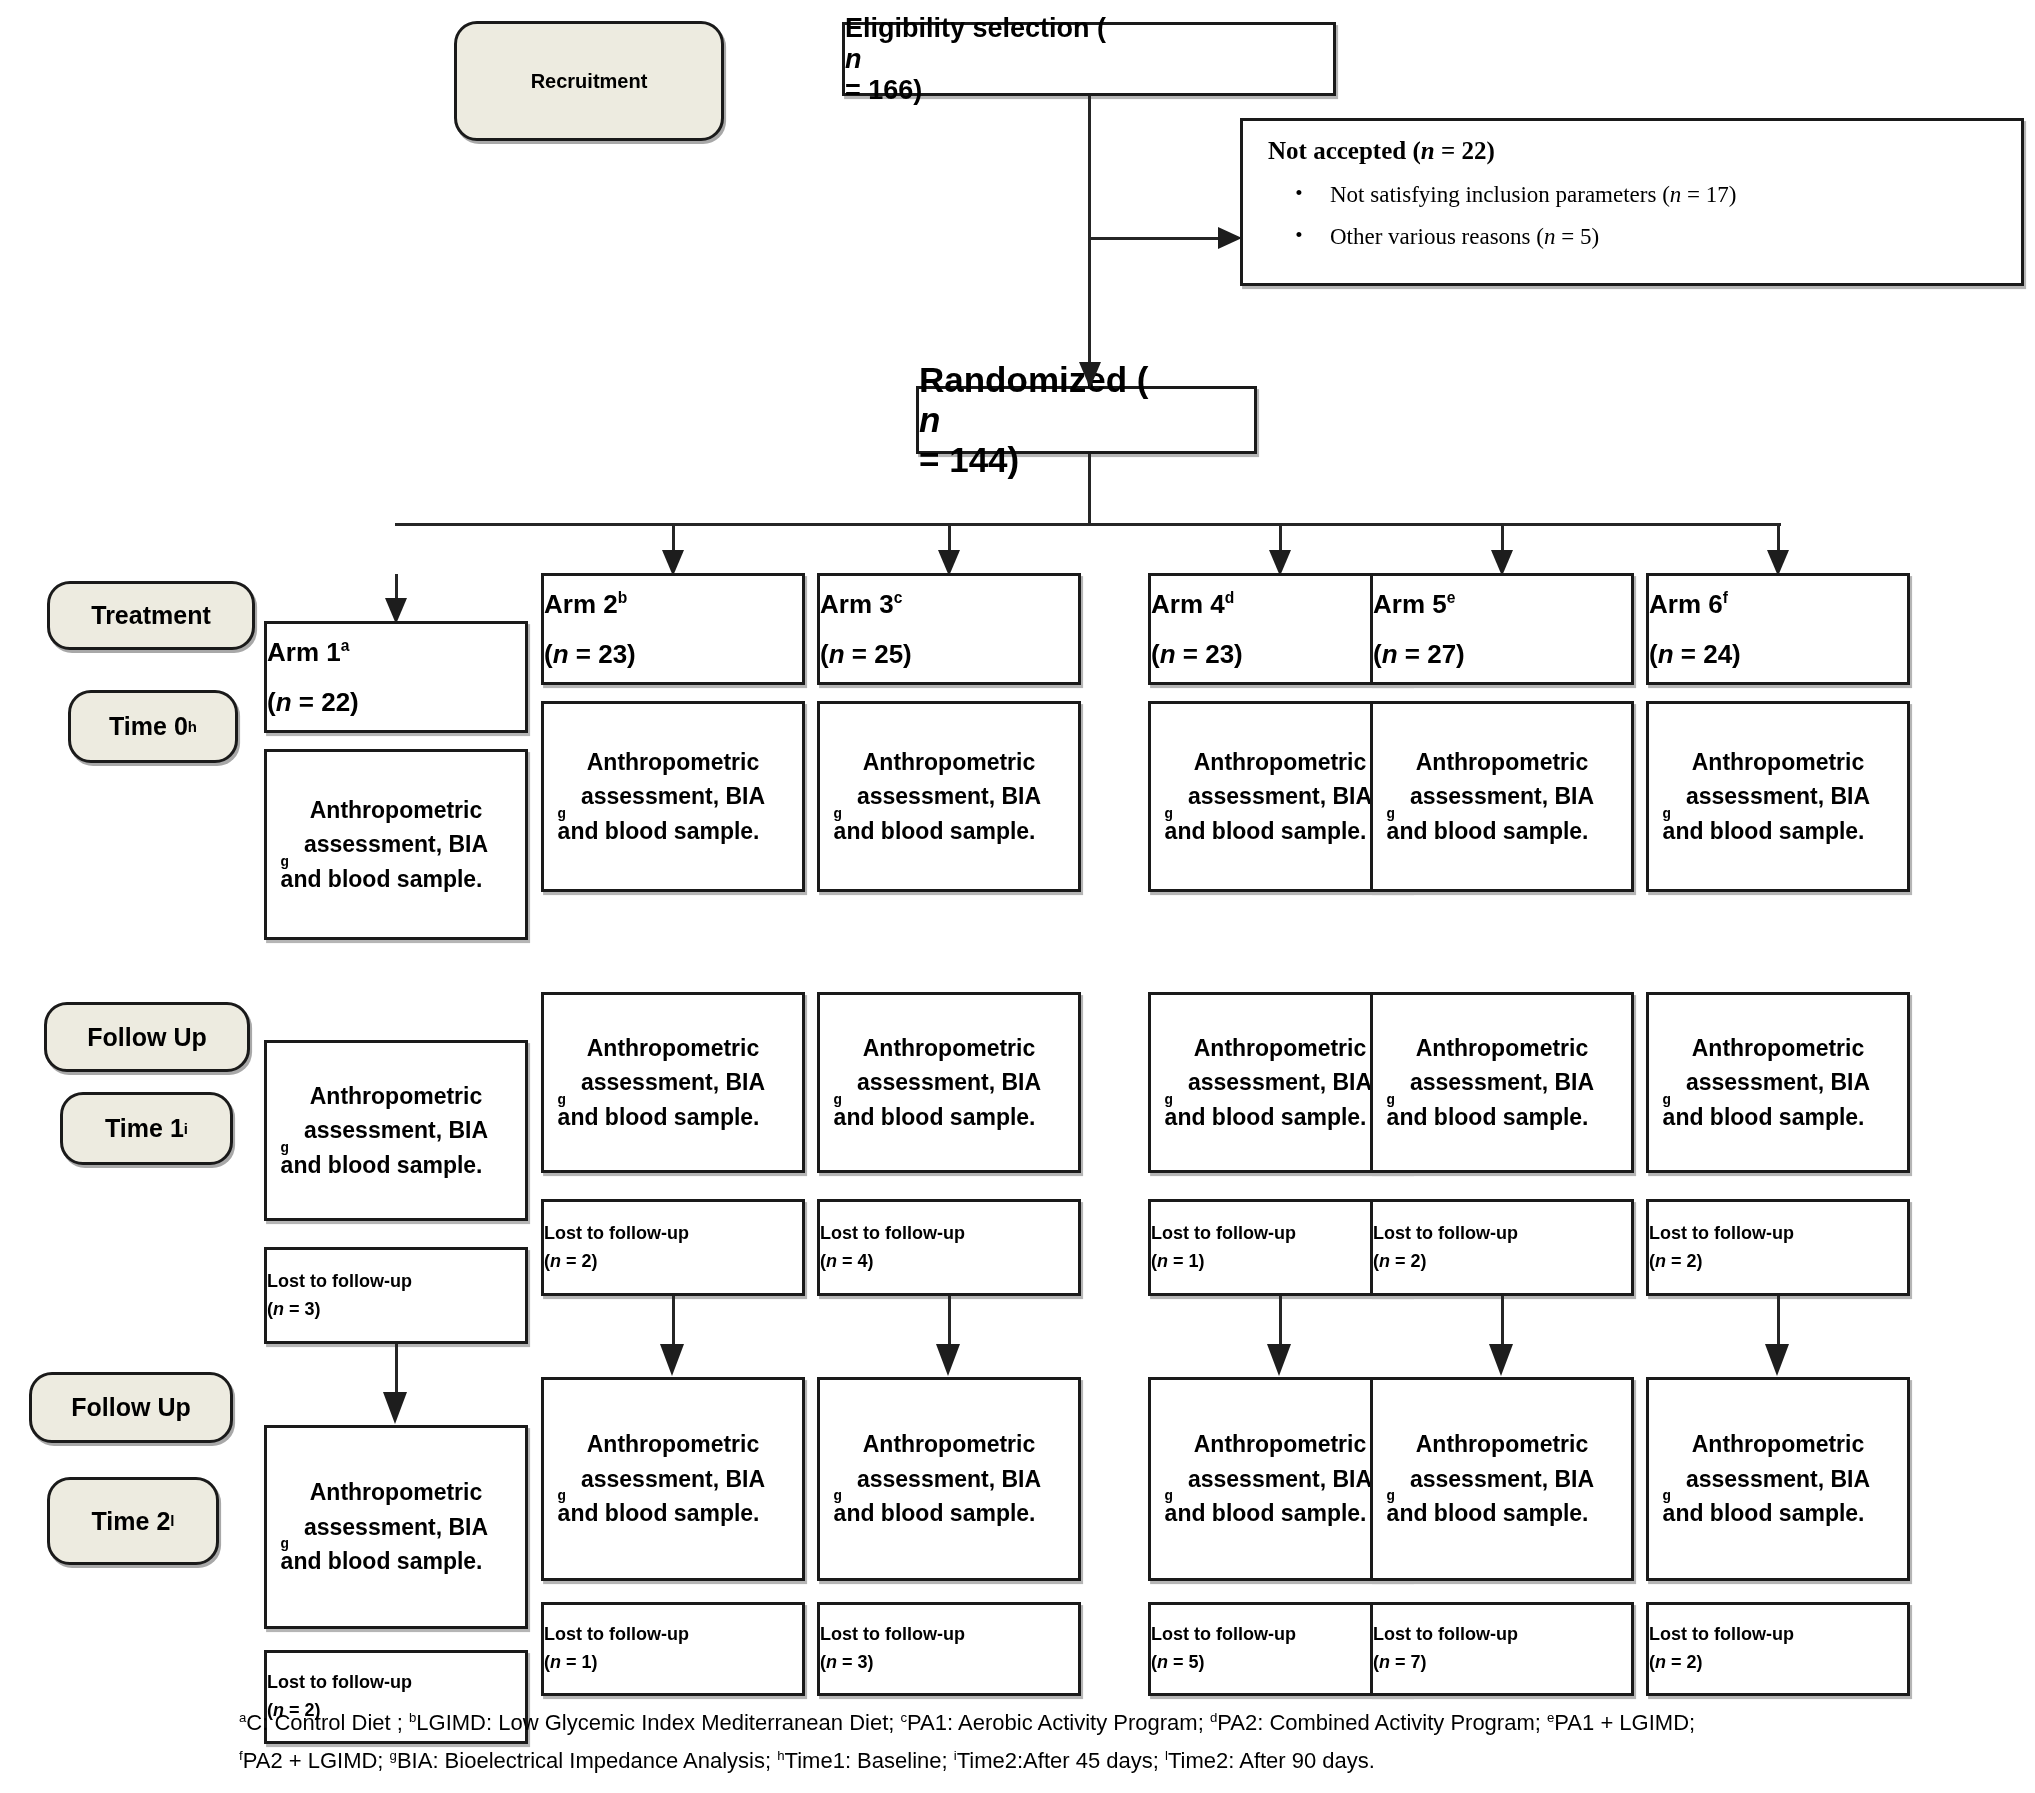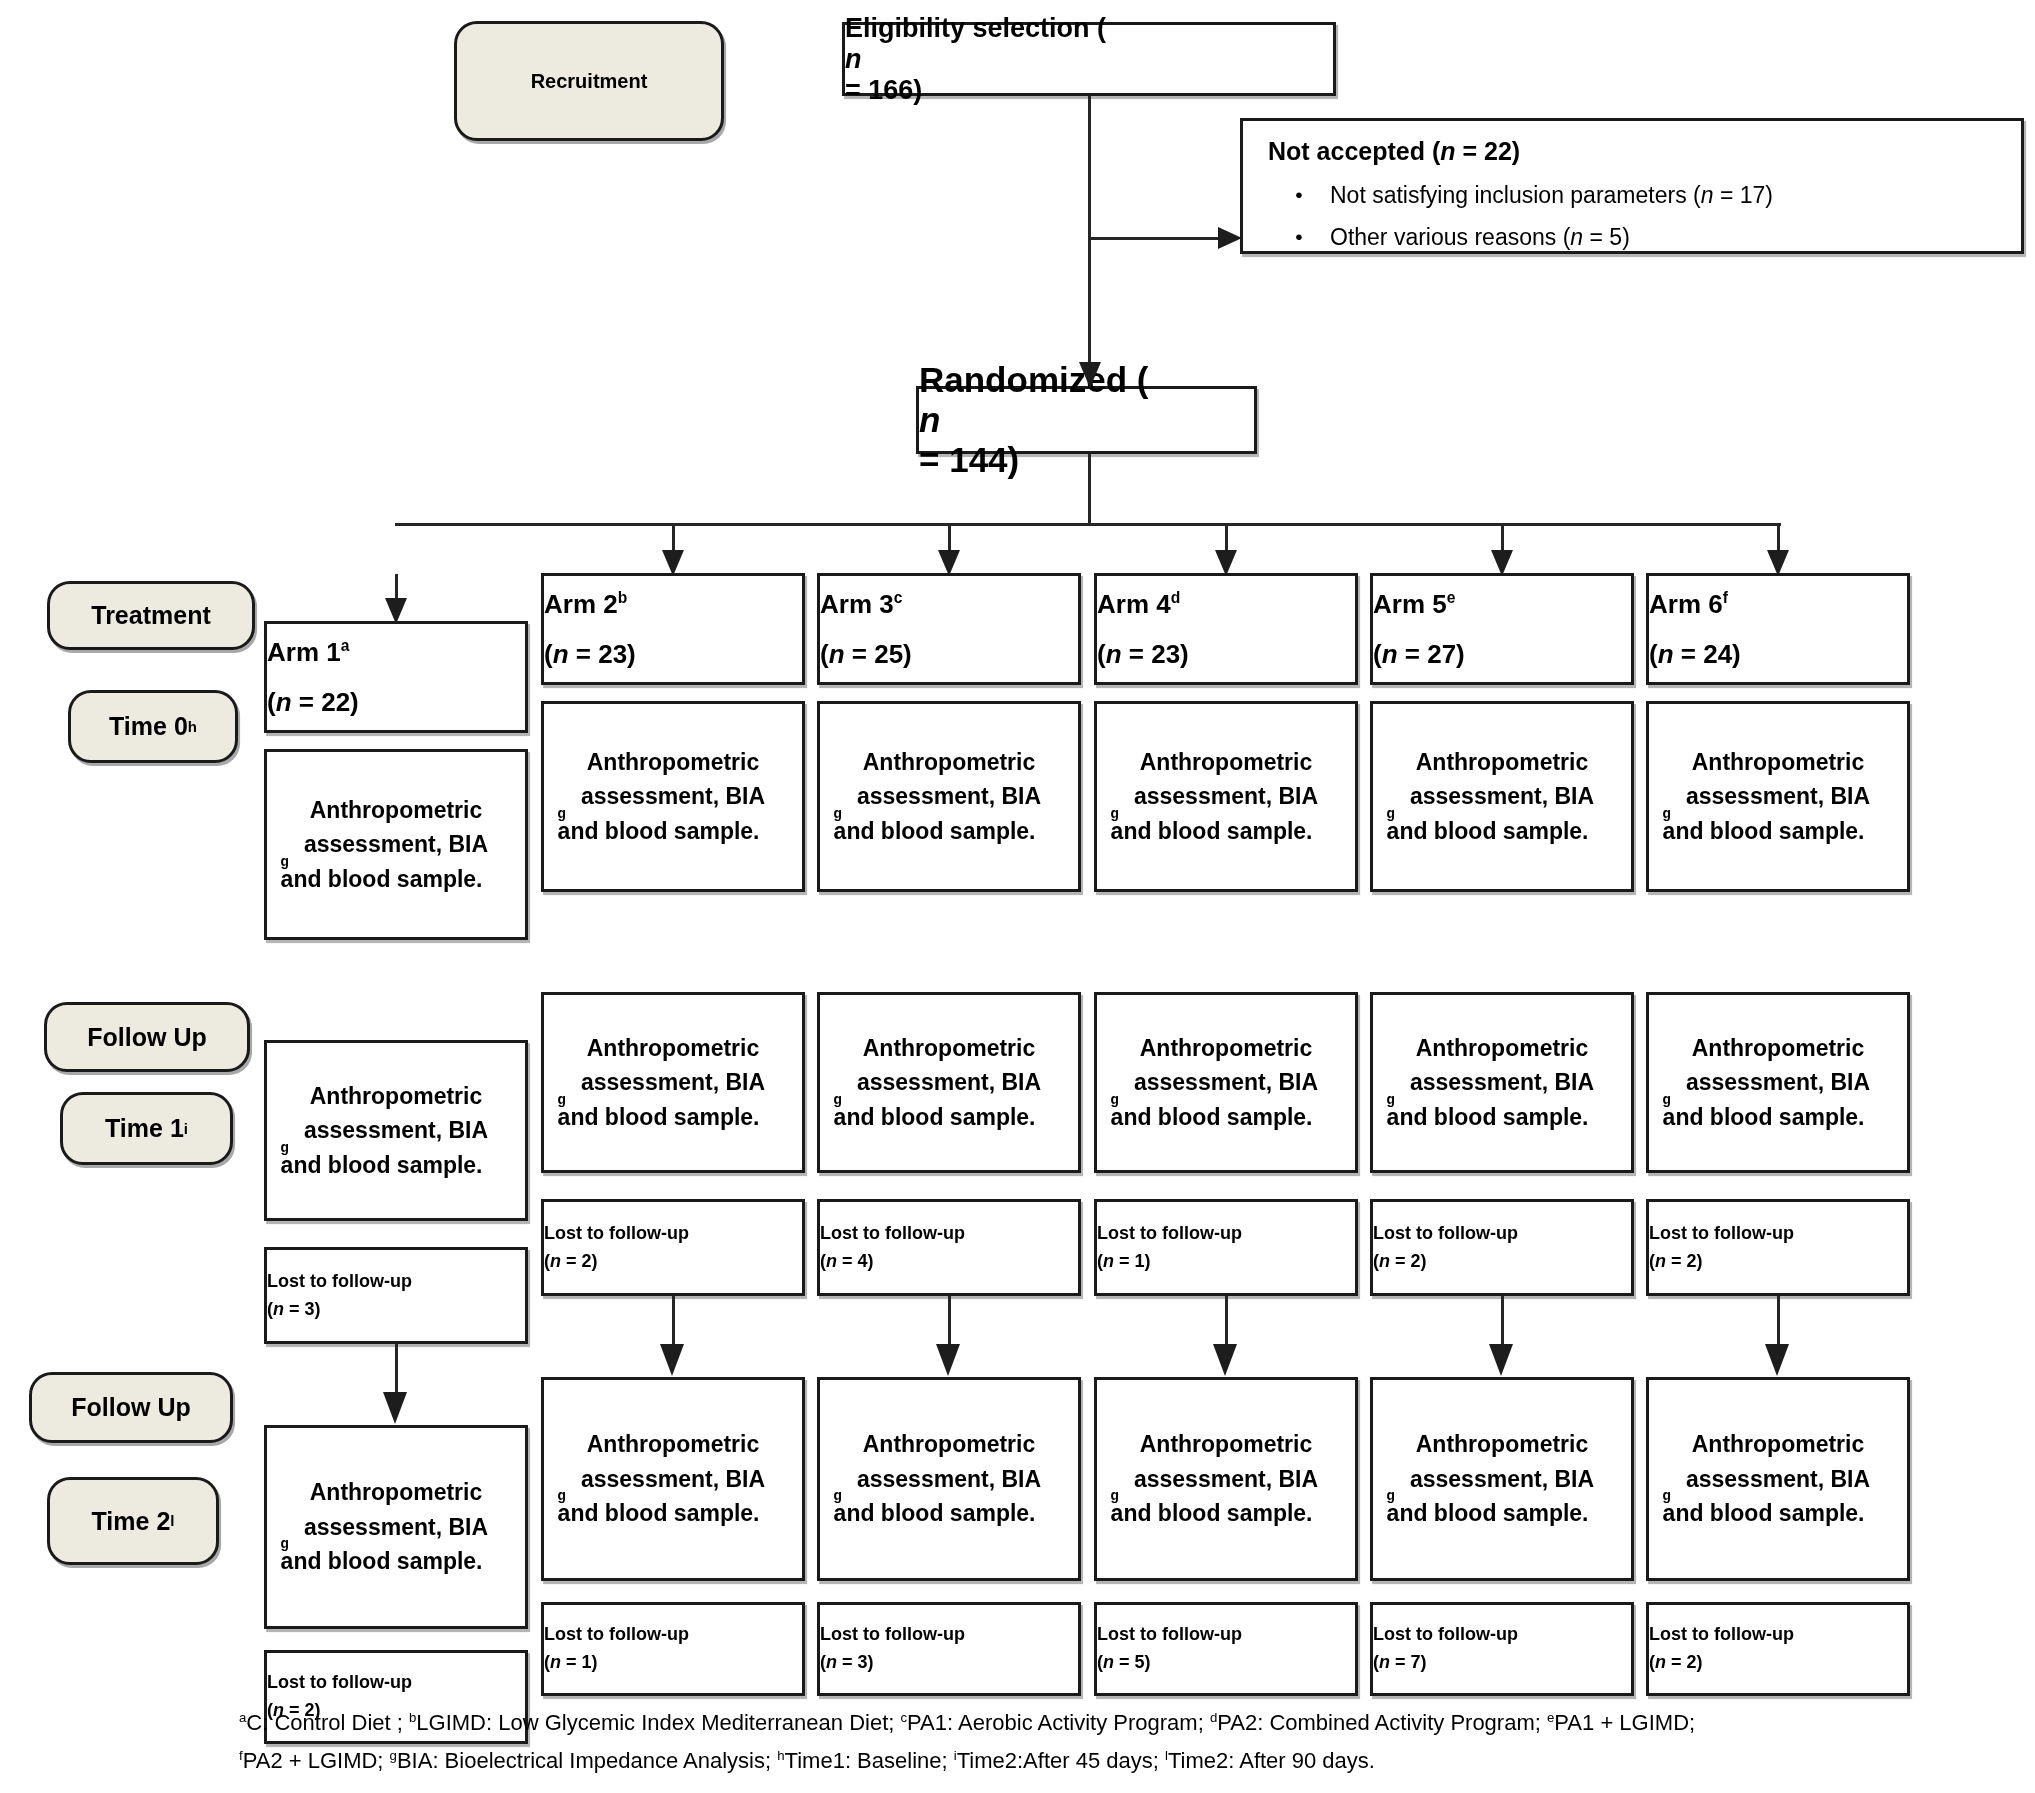--- a/index.html
+++ b/index.html
@@ -30,23 +30,23 @@
     border-left:11px solid transparent;border-right:11px solid transparent;
     border-top:26px solid #1d1d1d;}
   .arr-right{position:absolute;width:0;height:0;
     border-top:11.5px solid transparent;border-bottom:11.5px solid transparent;
     border-left:24px solid #1d1d1d;}
   
   #recruitment{left:454px;top:21px;width:270px;height:120px;font-size:20px;}
   #eligibility{left:842px;top:22px;width:494px;height:74px;font-size:27px;}
   #randomized{left:916px;top:386px;width:341px;height:68px;font-size:35px;}
   #not-accepted{
-    position:absolute;left:1240px;top:118px;width:784px;height:136px;
+    position:absolute;left:1240px;top:118px;width:784px;height:168px;
     background:#fff;border:3.1px solid var(--border,#1a1a1a);box-sizing:border-box;
-    box-shadow:2.1px 3.1px 0 var(--shadow,#b5b5b5);padding:15.7px 15.7px 0 25px;
+    box-shadow:2.1px 3.1px 0 var(--shadow,#b5b5b5);padding:15.7px 15.7px 0 25px;font-family:Liberation Serif, serif;
   }
   #not-accepted .na-title{font-size:25px;font-weight:bold;}
   #not-accepted .na-bullets{margin-top:18px;}
   .na-row{display:flex;font-size:23px;line-height:1.0;margin-bottom:19px;}
   .na-bullet{width:62px;text-align:center;flex:0 0 auto;font-size:21px;}
   .na-text{flex:1;}
   
   #vline-elig{left:1088px;top:96px;height:267px;}
   #head-elig{left:1079px;top:362px;}
   #branch-h{left:1090px;top:237px;width:128px;}
@@ -178,21 +178,21 @@
     </div>
     <div class="line-v mid-line"></div>
     <div class="arr-down mid-head"></div>
     <div class="wbox t2-box assess">Anthropometric assessment, BIA<sup>g</sup> and blood sample.</div>
     <div class="wbox l2-box lost">
       <div>Lost to follow-up</div>
       <div>(<i>n</i> = 3)</div>
     </div>
   </div>
 
-  <div class="col" style="left: 1094px;">
+  <div class="col" style="left: 1148px;">
     <div class="line-v stub-line"></div>
     <div class="arr-down stub-head"></div>
     <div class="wbox arm-box">
       <div class="arm-title">Arm 4<sup>d</sup></div>
       <div class="arm-n">(<i>n</i> = 23)</div>
     </div>
     <div class="wbox t0-box assess">Anthropometric assessment, BIA<sup>g</sup> and blood sample.</div>
     <div class="wbox t1-box assess">Anthropometric assessment, BIA<sup>g</sup> and blood sample.</div>
     <div class="wbox l1-box lost">
       <div>Lost to follow-up</div>

